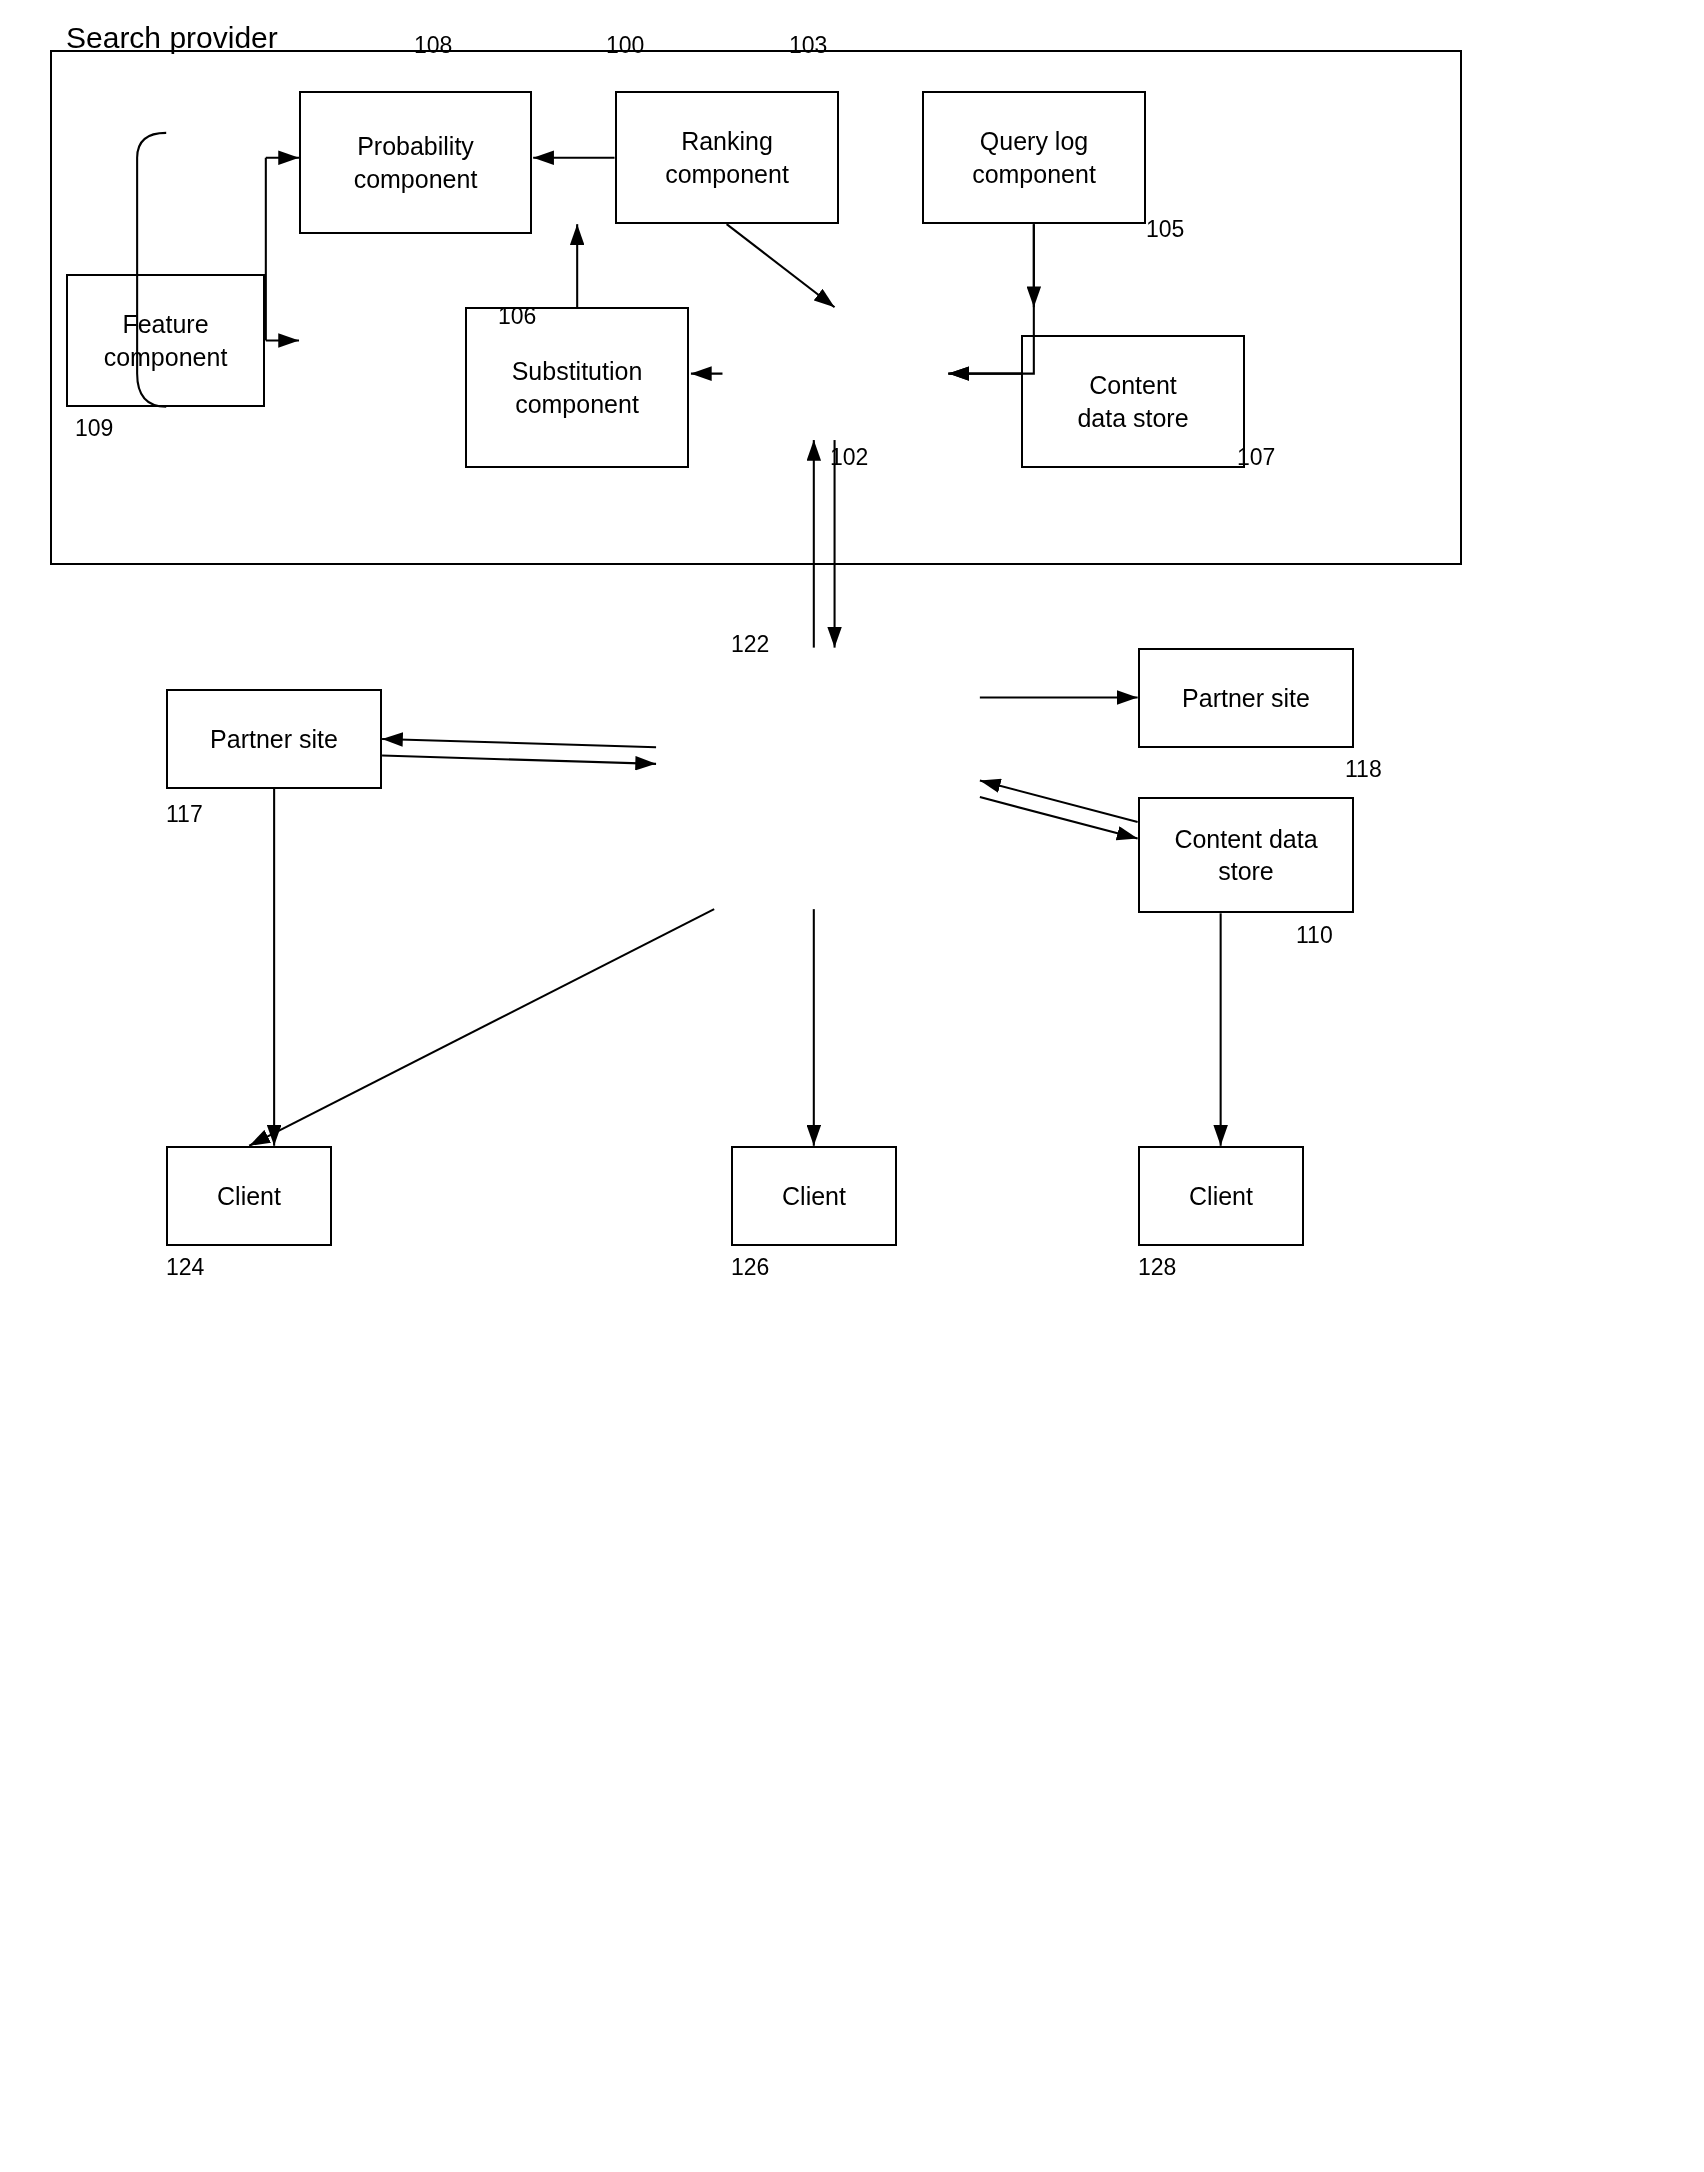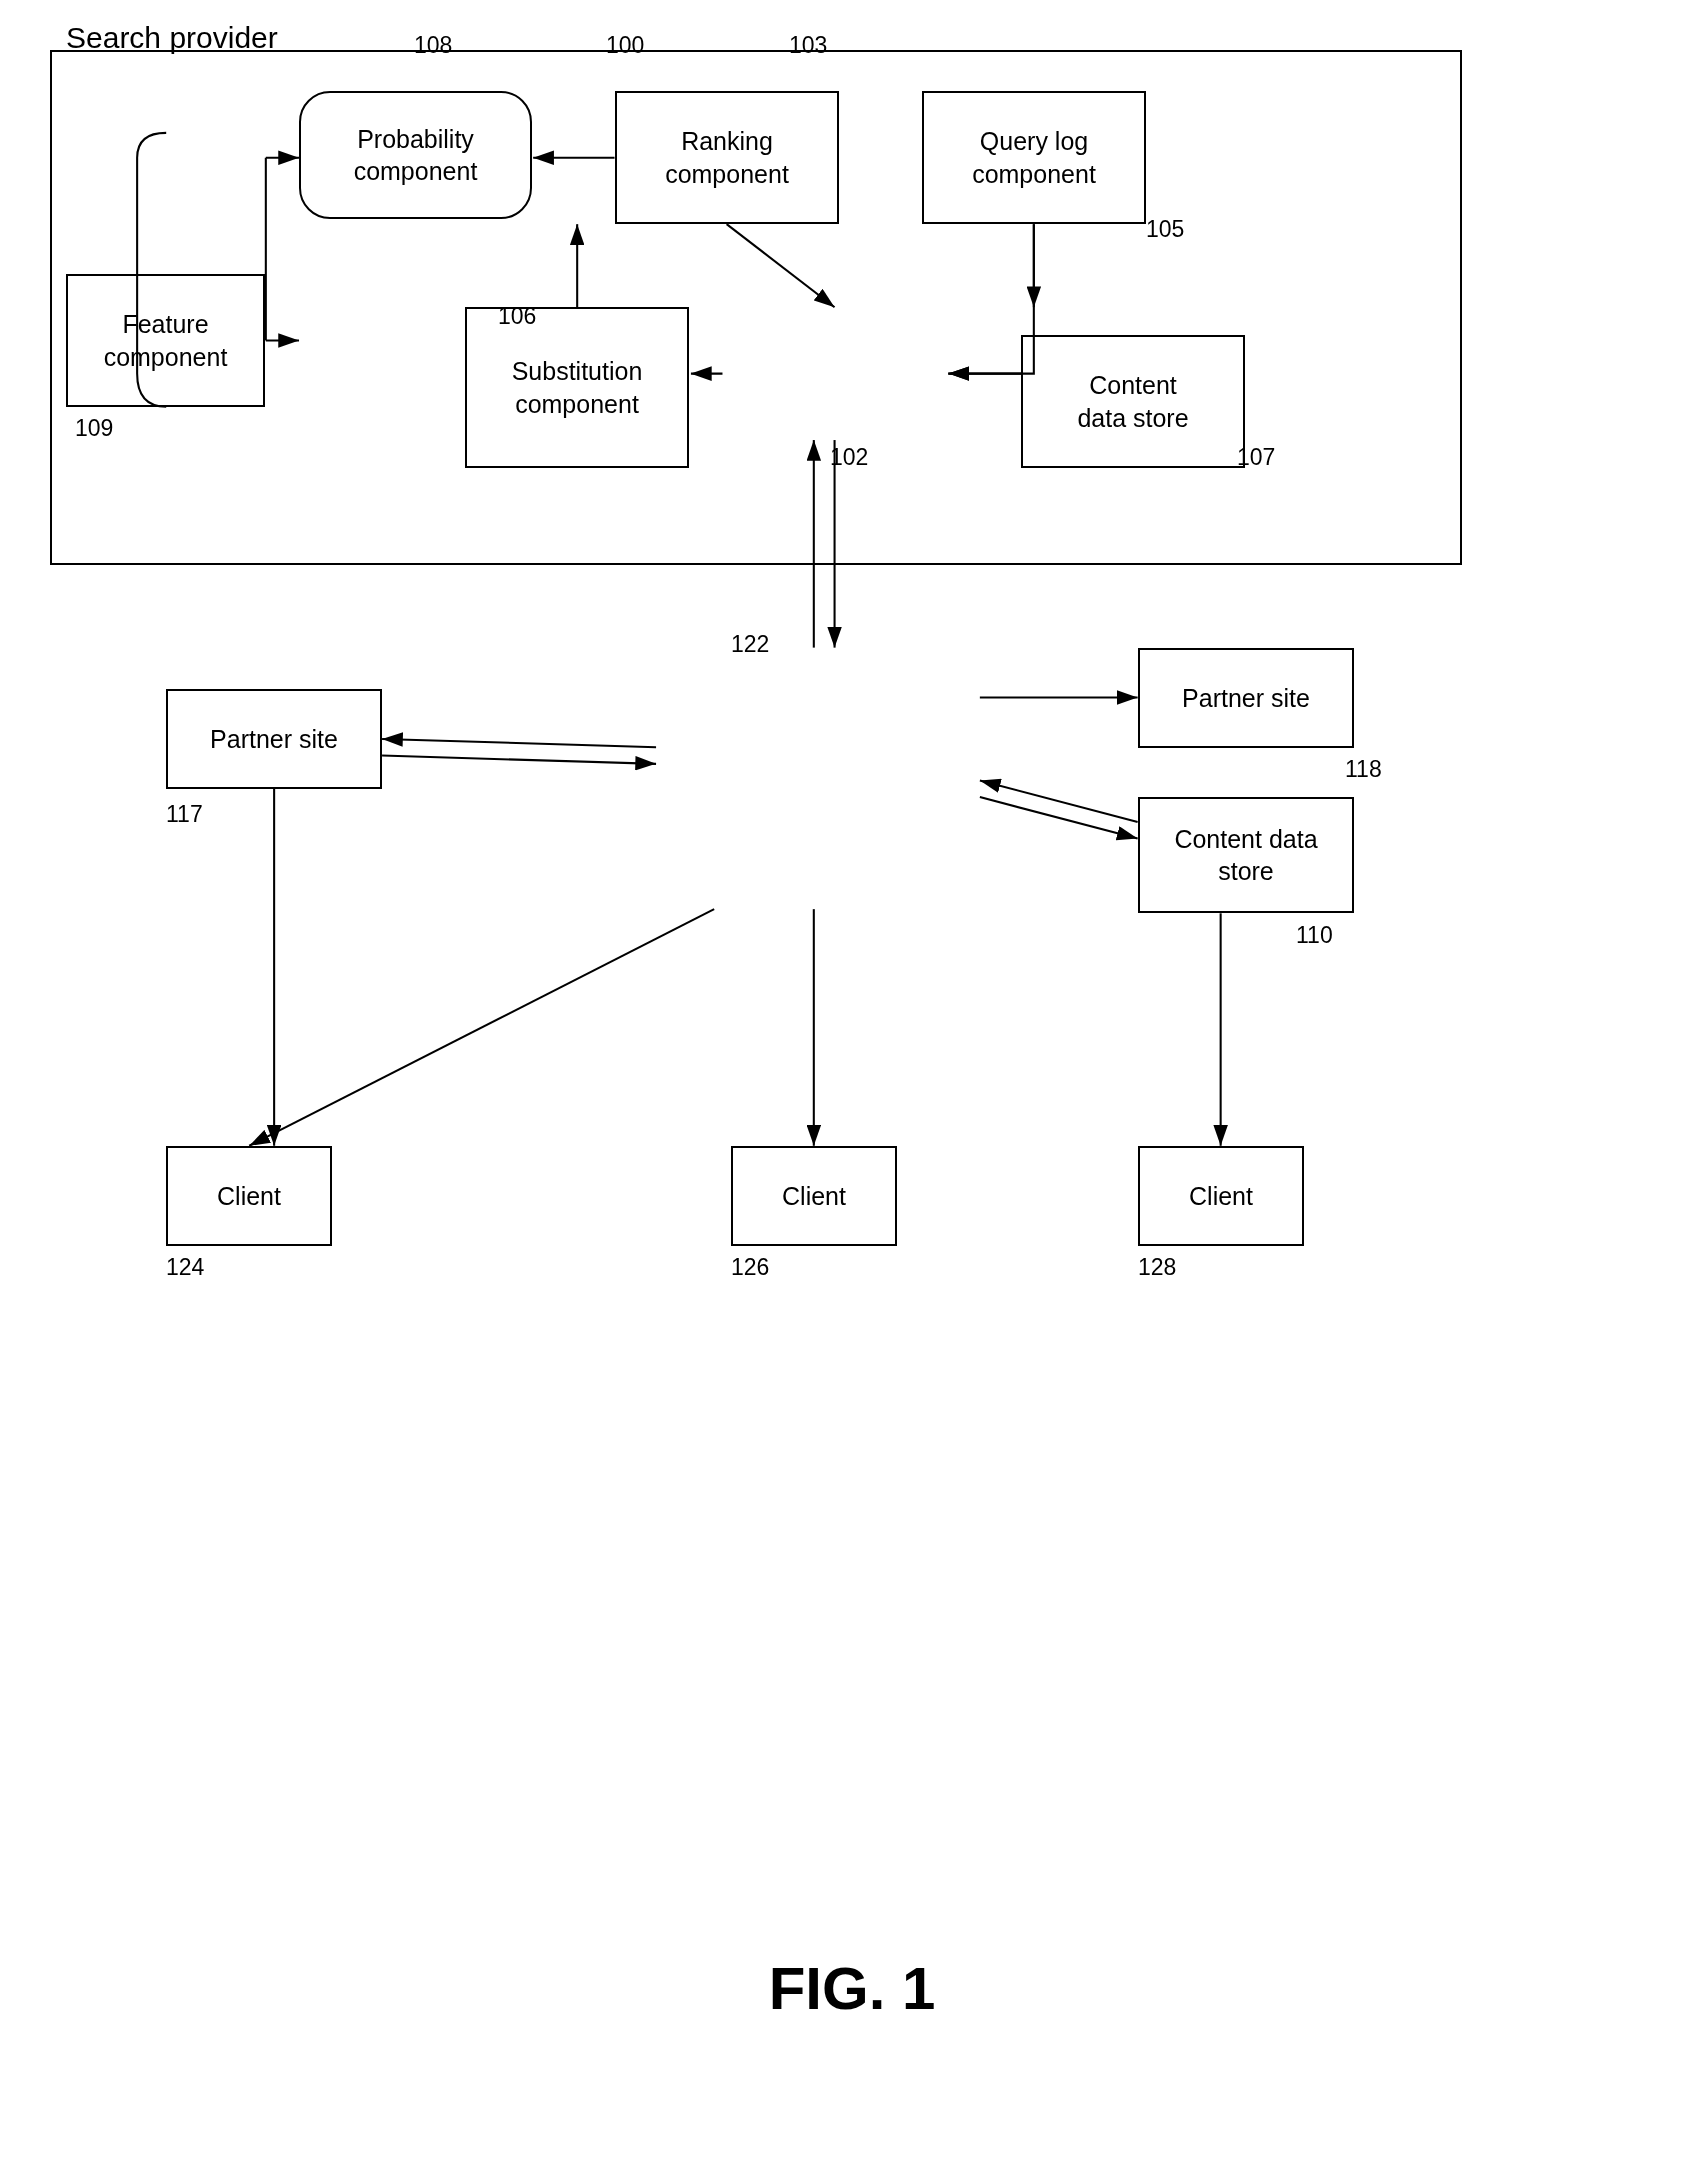--- a/index.html
+++ b/index.html
@@ -84,21 +84,21 @@
 
 <div class="page">
 
   <div class="search-provider-border"></div>
   <span class="search-provider-label">Search provider</span>
 
   <span class="ref-num" style="top:32px; left:414px;text-align:center;">108</span>
   <span class="ref-num" style="top:32px; left:606px;">100</span>
   <span class="ref-num" style="top:32px; left:789px;">103</span>
 
-  <div class="comp-box" style="top:91px; left:299px; width:233px; height:128px;border-radius:31px;">
+  <div class="comp-box" style="top:91px; left:299px; width:233px; height:143px;">
     <span>Probability<br>component</span>
   </div>
 
   <div class="comp-box" style="top:91px; left:615px; width:224px; height:133px;">
     <span>Ranking<br>component</span>
   </div>
 
   <div class="comp-box" style="top:91px; left:922px; width:224px; height:133px;">
     <span>Query log<br>component</span>
   </div>
@@ -146,21 +146,20 @@
   <div class="comp-box" style="top:1146px; left:731px; width:166px; height:100px;">
     <span>Client</span>
   </div>
   <span class="ref-num" style="top:1254px; left:731px;">126</span>
 
   <div class="comp-box" style="top:1146px; left:1138px; width:166px; height:100px;">
     <span>Client</span>
   </div>
   <span class="ref-num" style="top:1254px; left:1138px;">128</span>
 
-  <div class="fig-label" style="bottom:149px; left:0; right:0;">FIG. 1</div>
 
   <svg class="arrows-svg" xmlns="http://www.w3.org/2000/svg" viewBox="0 0 2052 2616" width="1704" height="2172">
     <defs>
       <marker id="arrowhead" markerWidth="10" markerHeight="7" refX="10" refY="3.5" orient="auto">
         <polygon points="0 0, 10 3.5, 0 7" fill="#000"></polygon>
       </marker>
       <marker id="arrowhead-start" markerWidth="10" markerHeight="7" refX="0" refY="3.5" orient="auto-start-reverse">
         <polygon points="0 0, 10 3.5, 0 7" fill="#000"></polygon>
       </marker>
     </defs>

